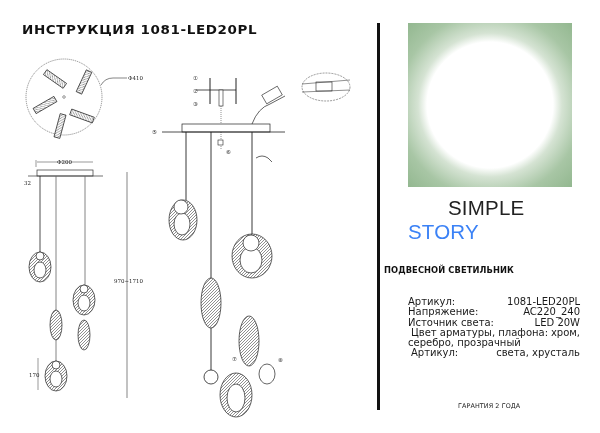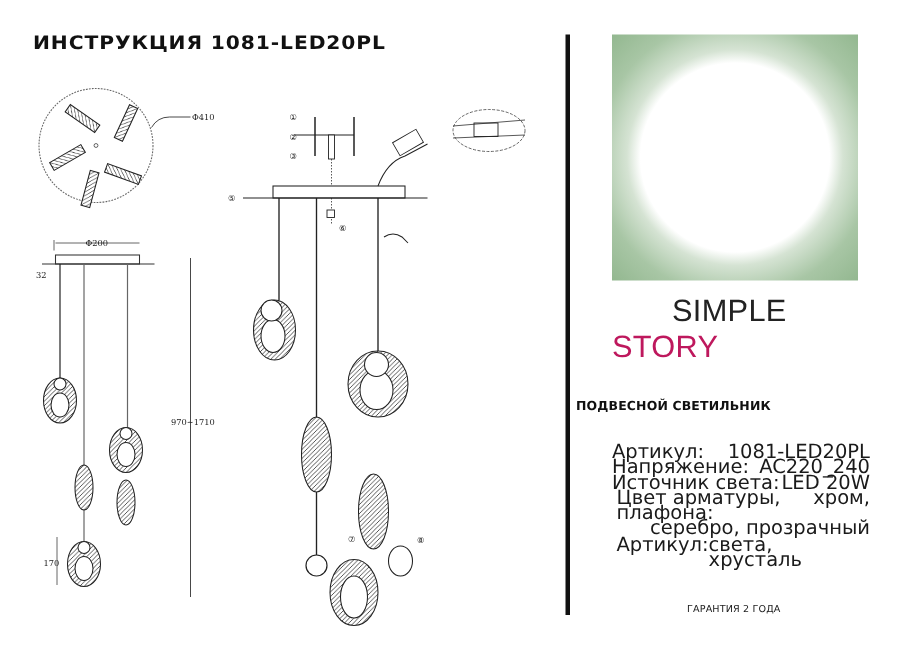--- a/index.html
+++ b/index.html
@@ -5,25 +5,25 @@
   html, body { margin: 0; padding: 0; background: #ffffff; }
   body { width: 600px; height: 433px; position: relative; overflow: hidden; font-family: "DejaVu Sans", sans-serif; color: #111; }
   .title { position: absolute; left: 22px; top: 21px; font-family: "DejaVu Sans", sans-serif; font-weight: 900; font-size: 13.5px; letter-spacing: 0.6px; color: #111; transform: scaleY(0.92); }
   .divider { position: absolute; left: 377px; top: 23px; width: 3px; height: 387px; background: #111; }
   .drawing { position: absolute; left: 0; top: 0; width: 378px; height: 433px; }
   .drawing svg { width: 100%; height: 100%; }
   .green-panel { position: absolute; left: 408px; top: 23px; width: 164px; height: 164px;
     background: radial-gradient(circle at 50% 50%, #ffffff 0, #ffffff 63px, #d5e3d3 72px, #a8c6a5 92px, #8fb58c 120px); }
   .brand { position: absolute; left: 408px; top: 196px; font-family: "Liberation Sans", sans-serif; font-size: 20.5px; color: #222; letter-spacing: 0.2px; }
   .brand .b1 { font-weight: normal; margin-left: 40px; }
-  .brand .b2 { font-weight: 300; color: #be185d; }
+  .brand .b2 { font-weight: 300; color: #3b82f6; }
   .subtitle { position: absolute; left: 384px; top: 265px; font-family: "DejaVu Sans", sans-serif; font-weight: bold; font-size: 8.3px; color: #111; letter-spacing: 0.1px; }
-  .specs { position: absolute; left: 408px; top: 297px; width: 172px; font-family: "DejaVu Sans", sans-serif; font-size: 13px; color: #1a1a1a; line-height: 10.3px; }
+  .specs { position: absolute; left: 408px; top: 297px; width: 172px; font-family: "DejaVu Sans", sans-serif; font-size: 10px; color: #1a1a1a; line-height: 10.3px; }
   .row { display: flex; justify-content: space-between; }
-  .row.right { justify-content: flex-end; }
+  .row.right { }
   .row.indent { padding-left: 3px; }
   .warranty { position: absolute; left: 458px; top: 402px; font-family: "DejaVu Sans", sans-serif; font-size: 6.4px; color: #222; letter-spacing: 0.1px; }
   .lbl { font-family: "DejaVu Serif", serif; font-size: 5.5px; fill: #222; }
 </style>
 </head>
 <body>
 
 <div class="title">ИНСТРУКЦИЯ 1081-LED20PL</div>
 
 <div class="drawing">

